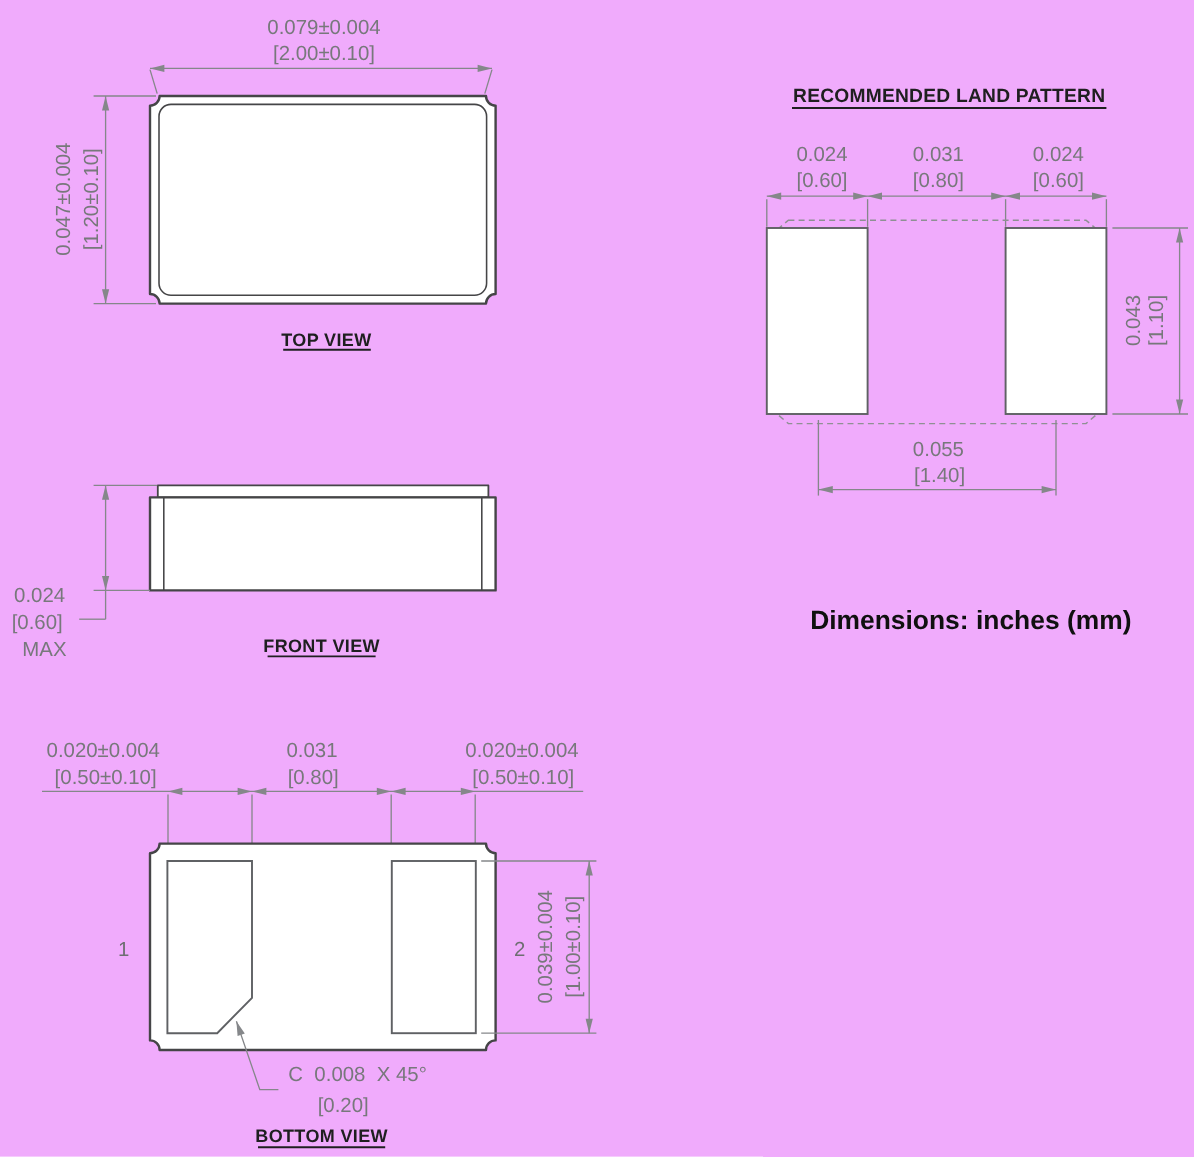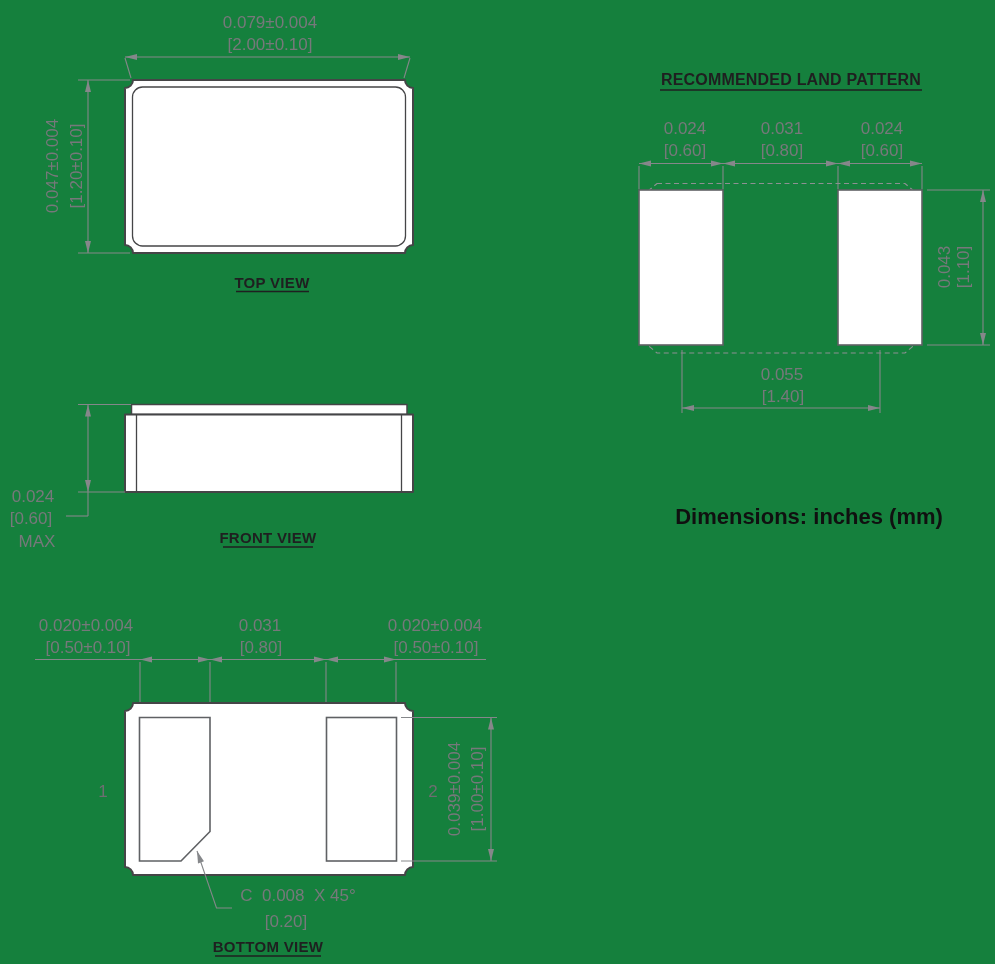--- a/index.html
+++ b/index.html
@@ -1,16 +1,16 @@
 <!DOCTYPE html>
 <html><head>
 <meta charset="utf-8">
 <style>
   html,body{margin:0;padding:0;background:#ffffff;}
-  .stage{position:relative;width:995px;height:964px;background:#15803d;
+  .stage{position:relative;width:995px;height:964px;background:#f0abfc;
          font-family:"Liberation Sans", sans-serif;}
   svg{display:block;}
   
   .outline      {stroke:#454547;stroke-width:2;fill:#ffffff;stroke-linejoin:round;}
   .outline-thin {stroke:#454547;stroke-width:1.5;fill:#ffffff;stroke-linejoin:round;}
   .innerline    {stroke:#454547;stroke-width:1.3;fill:none;}
   .pad          {stroke:#5f6164;stroke-width:1.6;fill:#ffffff;stroke-linejoin:miter;}
   .dashed       {stroke:#8e9093;stroke-width:1.2;fill:none;stroke-dasharray:5 3.5;}
   .dim-line     {stroke:#85878a;stroke-width:1.1;fill:none;}
   .arrow        {fill:#85878a;stroke:none;}

